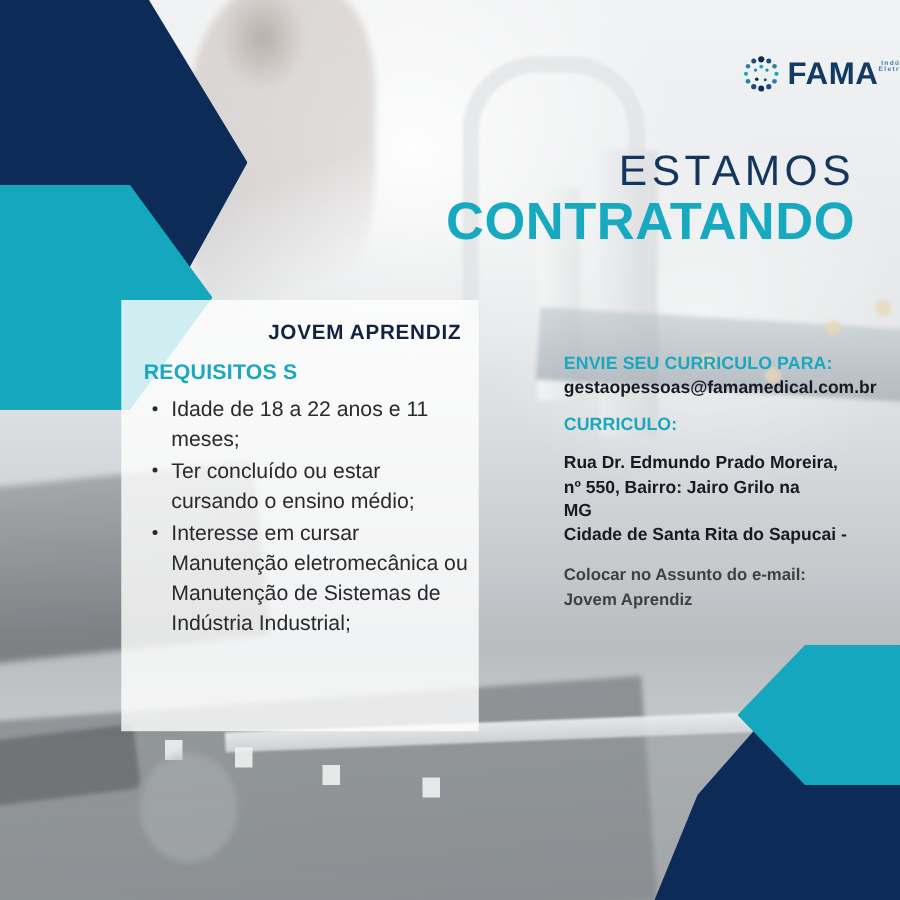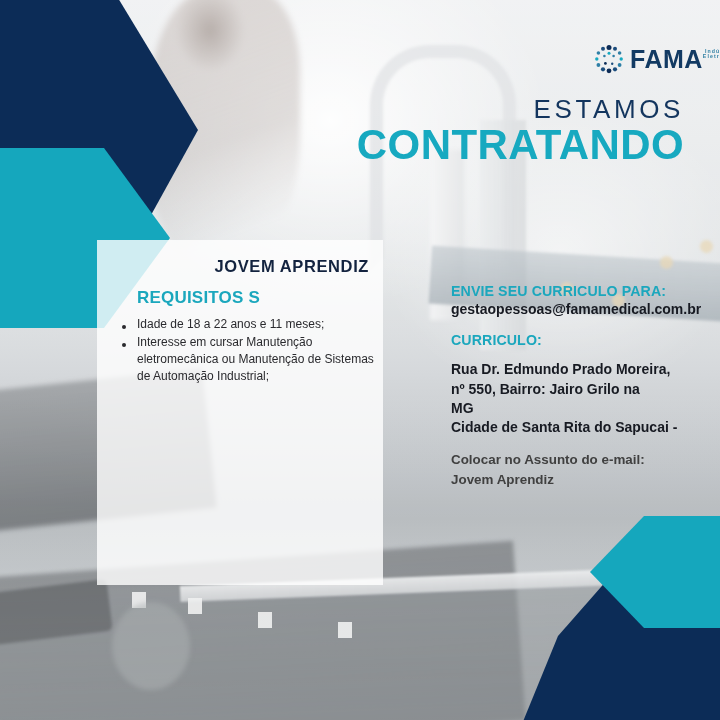--- a/index.html
+++ b/index.html
@@ -248,25 +248,26 @@
   }
 
   
   .headline {
     position: absolute;
     top: 96px;
     right: 36px;
     text-align: right;
   }
   .headline-top {
-    font-size: 26px;
+    font-size: 34px;
     font-weight: 400;
     letter-spacing: 3.6px;
     color: #13355e;
     line-height: 1;
+    margin-top: 24px;
   }
   .headline-main {
     font-size: 42px;
     font-weight: 700;
     letter-spacing: 0.4px;
     color: #17a9c0;
     line-height: 1.05;
     margin-top: 1px;
   }
 
@@ -284,38 +285,38 @@
     top: 17px;
     right: 14px;
     font-size: 16.5px;
     font-weight: 700;
     letter-spacing: 0.6px;
     color: #13233f;
   }
   .card-sub {
     position: absolute;
     top: 48px;
-    left: 40px;
+    left: 18px;
     font-size: 17px;
     font-weight: 700;
     letter-spacing: 0.2px;
     color: #1ba7bd;
   }
   .req-list {
     position: absolute;
     top: 76px;
     left: 16px;
     right: 6px;
     margin: 0;
     padding: 0 0 0 22px;
     list-style: none;
   }
   .req-list li {
     position: relative;
-    font-size: 12px;
+    font-size: 17px;
     line-height: 1.42;
     color: #2a2a2e;
     margin-bottom: 1px;
     padding-left: 2px;
   }
   .req-list li::before {
     content: "";
     position: absolute;
     left: -13px;
     top: 9px;
@@ -420,21 +421,22 @@
   <div class="headline">
     <div class="headline-top">ESTAMOS</div>
     <div class="headline-main">CONTRATANDO</div>
   </div>
 
   <div class="card">
     <div class="card-title">JOVEM APRENDIZ</div>
     <div class="card-sub">REQUISITOS S</div>
     <ul class="req-list">
       <li>Idade de 18 a 22 anos e 11 meses;</li>
-      <li>Interesse em cursar Manutenção eletromecânica ou Manutenção de Sistemas de Automação Industrial;</li>
+      <li>Ter concluído ou estar cursando o ensino médio;</li>
+      <li>Interesse em cursar Manutenção eletromecânica ou Manutenção de Sistemas de Indústria Industrial;</li>
     </ul>
   </div>
 
   <div class="contact">
     <div class="c-label">ENVIE SEU CURRICULO PARA:</div>
     <div class="c-value">gestaopessoas@famamedical.com.br</div>
     <div class="c-gap-sm"></div>
     <div class="c-label">CURRICULO:</div>
     <div class="c-gap-sm"></div>
     <div class="c-value">Rua Dr. Edmundo Prado Moreira,</div>

